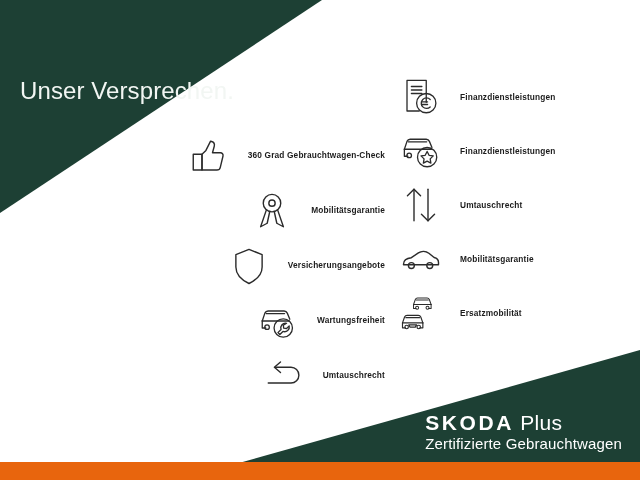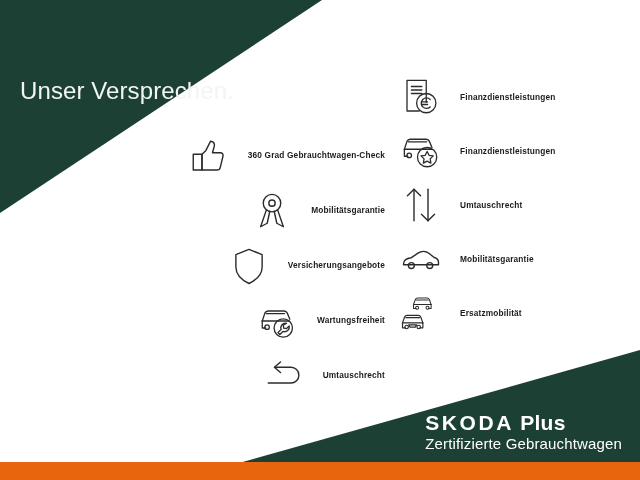--- a/index.html
+++ b/index.html
@@ -92,21 +92,21 @@
     color: #ffffff;
   }
   #brand .wordmark {
     font-size: 21px;
     line-height: 24px;
     font-weight: 700;
     letter-spacing: 2.6px;
     white-space: nowrap;
   }
   #brand .wordmark .plus {
-    font-weight: 700;
+    font-weight: 400;
     letter-spacing: 0.3px;
     font-size: 21px;
     text-align: center;
   }
   #brand .tagline {
     font-size: 15px;
     line-height: 16px;
     font-weight: 400;
     letter-spacing: 0.15px;
     white-space: nowrap;

